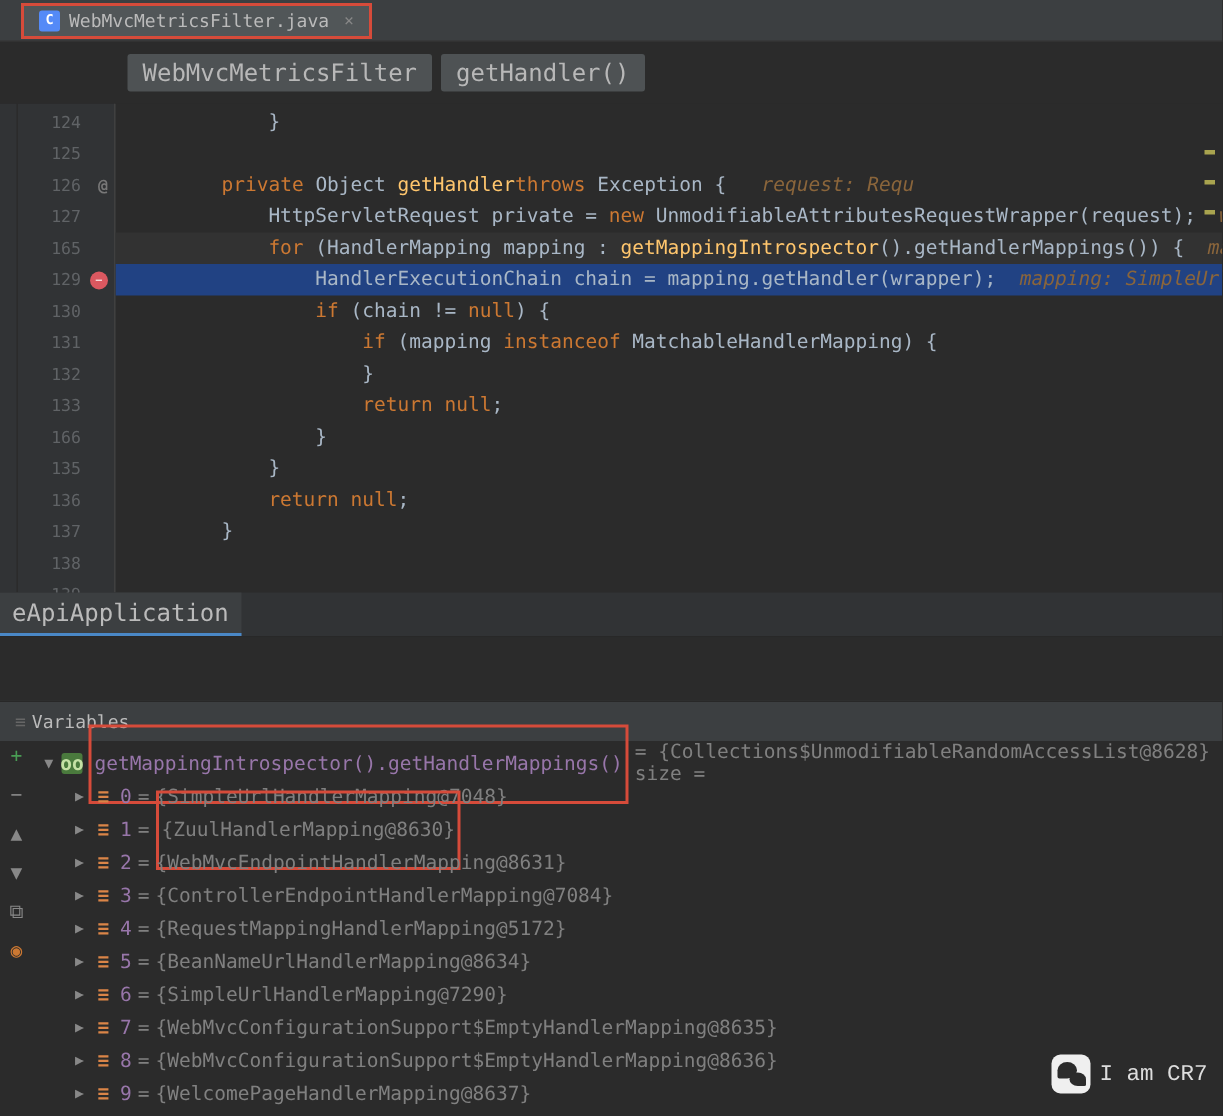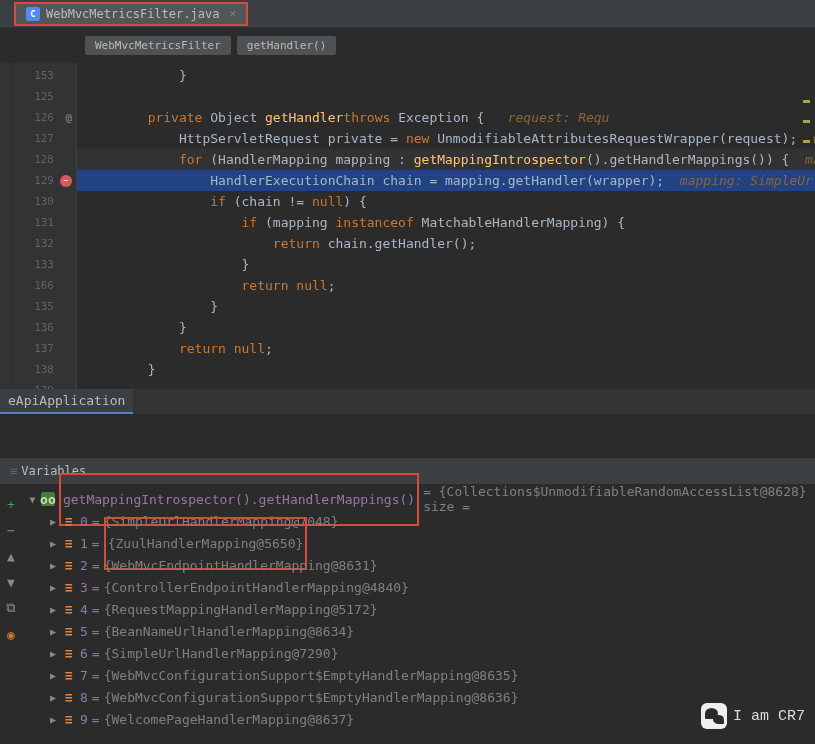--- a/index.html
+++ b/index.html
@@ -52,21 +52,21 @@
   padding: 8px 0 8px 85px;
   display: flex;
   gap: 6px;
   align-items: center;
 }
 .breadcrumb-pill {
   background: #4e5254;
   color: #b8b8b8;
   padding: 3px 10px;
   border-radius: 2px;
-  font-size: 11px;
+  font-size: 16px;
 }
 .editor-area {
   display: flex;
   background: #2b2b2b;
   height: 326px;
   overflow: hidden;
 }
 .left-gutter {
   width: 12px;
   background: #313335;
@@ -124,21 +124,21 @@
   height: 16px;
   background: #bbbbbb;
   vertical-align: middle;
 }
 .lower-tab {
   background: #3c3f41;
   padding: 4px 8px;
   border-bottom: 2px solid #4a88c7;
   display: inline-block;
   color: #bbb;
-  font-size: 13px;
+  font-size: 16px;
 }
 .lower-tab-row { background: #313335; border-bottom: 1px solid #282828; }
 .variables-header {
   background: #3c3f41;
   padding: 6px 10px;
   color: #bbb;
   font-size: 12px;
   border-top: 1px solid #282828;
   display: flex;
   align-items: center;
@@ -253,25 +253,25 @@
 </div>
 
 <div class="breadcrumb-bar">
   <span class="breadcrumb-pill">WebMvcMetricsFilter</span>
   <span class="breadcrumb-pill">getHandler()</span>
 </div>
 
 <div class="editor-area">
   <div class="left-gutter"></div>
   <div class="gutter" id="gutter">
-      <div class="gutter-row">153</div>
+      <div class="gutter-row">124</div>
       <div class="gutter-row">125</div>
       <div class="gutter-row">126<span class="marker at">@</span></div>
       <div class="gutter-row">127</div>
-      <div class="gutter-row">128</div>
+      <div class="gutter-row">165</div>
       <div class="gutter-row">129<span class="marker err">−</span></div>
       <div class="gutter-row">130</div>
       <div class="gutter-row">131</div>
       <div class="gutter-row">132</div>
       <div class="gutter-row">133</div>
       <div class="gutter-row">166</div>
       <div class="gutter-row">135</div>
       <div class="gutter-row">136</div>
       <div class="gutter-row">137</div>
       <div class="gutter-row">138</div>
@@ -279,21 +279,20 @@
     </div>
   <div class="code" id="code">
       <div class="code-line"><span>            </span><span class="pl">}</span></div>
       <div class="code-line"><span></span></div>
       <div class="code-line"><span>        </span><span class="kw">private </span><span class="pl">Object </span><span class="fn">getHandler</span><span class="kw">throws </span><span class="pl">Exception {   </span><span class="ann">request: Requ</span></div>
       <div class="code-line"><span>            </span><span class="pl">HttpServletRequest private = </span><span class="kw">new </span><span class="pl">UnmodifiableAttributesRequestWrapper(request);  </span><span class="ann">wr</span></div>
       <div class="code-line cur"><span>            </span><span class="kw">for </span><span class="pl">(HandlerMapping mapping : </span><span class="fn">getMappingIntrospector</span><span class="pl">().getHandlerMappin</span><span class="caret"></span><span class="pl">gs()) {  </span><span class="ann">map</span></div>
       <div class="code-line hl"><span>                </span><span class="pl">HandlerExecutionChain chain = mapping.getHandler(wrapper);  </span><span class="ann">mapping: SimpleUrlH</span></div>
       <div class="code-line"><span>                </span><span class="kw">if </span><span class="pl">(chain != </span><span class="kw">null</span><span class="pl">) {</span></div>
       <div class="code-line"><span>                    </span><span class="kw">if </span><span class="pl">(mapping </span><span class="kw">instanceof </span><span class="pl">MatchableHandlerMapping) {</span></div>
-      <div class="code-line"><span>                        </span><span class="kw">return </span><span class="pl">chain.getHandler();</span></div>
       <div class="code-line"><span>                    </span><span class="pl">}</span></div>
       <div class="code-line"><span>                    </span><span class="kw">return null</span><span class="pl">;</span></div>
       <div class="code-line"><span>                </span><span class="pl">}</span></div>
       <div class="code-line"><span>            </span><span class="pl">}</span></div>
       <div class="code-line"><span>            </span><span class="kw">return null</span><span class="pl">;</span></div>
       <div class="code-line"><span>        </span><span class="pl">}</span></div>
       <div class="code-line"><span></span></div>
     </div>
 </div>
 
@@ -334,35 +333,35 @@
         <span class="var-icon icon-idx">≡</span>
         <span class="var-name">0</span>
         <span class="var-val"> = </span>
         <span class="var-val">{SimpleUrlHandlerMapping@7048}</span>
       </div>
       <div class="var-row" style="padding-left: 48px;">
         <span class="arrow">▶</span>
         <span class="var-icon icon-idx">≡</span>
         <span class="var-name">1</span>
         <span class="var-val"> = </span>
-        <span class="var-val red-box">{ZuulHandlerMapping@5650}</span>
+        <span class="var-val red-box">{ZuulHandlerMapping@8630}</span>
       </div>
       <div class="var-row" style="padding-left: 48px;">
         <span class="arrow">▶</span>
         <span class="var-icon icon-idx">≡</span>
         <span class="var-name">2</span>
         <span class="var-val"> = </span>
         <span class="var-val">{WebMvcEndpointHandlerMapping@8631}</span>
       </div>
       <div class="var-row" style="padding-left: 48px;">
         <span class="arrow">▶</span>
         <span class="var-icon icon-idx">≡</span>
         <span class="var-name">3</span>
         <span class="var-val"> = </span>
-        <span class="var-val">{ControllerEndpointHandlerMapping@4840}</span>
+        <span class="var-val">{ControllerEndpointHandlerMapping@7084}</span>
       </div>
       <div class="var-row" style="padding-left: 48px;">
         <span class="arrow">▶</span>
         <span class="var-icon icon-idx">≡</span>
         <span class="var-name">4</span>
         <span class="var-val"> = </span>
         <span class="var-val">{RequestMappingHandlerMapping@5172}</span>
       </div>
       <div class="var-row" style="padding-left: 48px;">
         <span class="arrow">▶</span>

